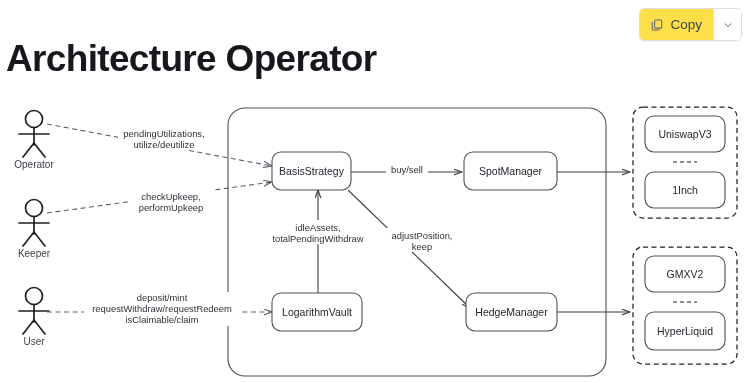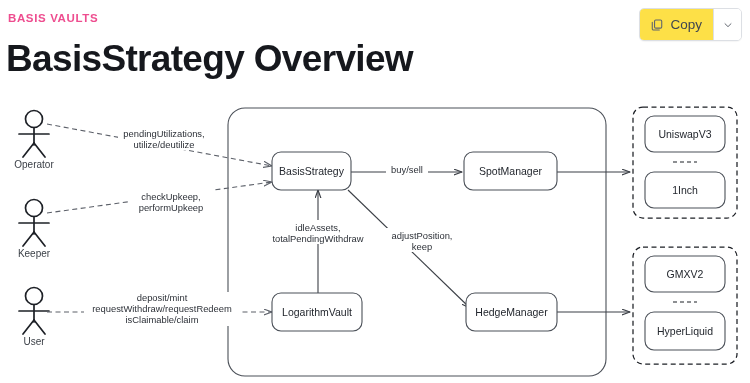--- a/index.html
+++ b/index.html
@@ -159,22 +159,21 @@
     stroke-width: 1.2;
     stroke-dasharray: 4 3;
   }
 </style>
 </head>
 <body>
 
 <div id="page">
 
   <div class="header">
-    <div class="eyebrow">BASIS VAULTS</div>
-    <h1 class="page-title">BasisStrategy Overview</h1>
+    <h1 class="page-title">Architecture Operator</h1>
 
     <div class="copy-group">
       <button class="copy-btn">
         <span style="display:flex;">
           <svg width="14" height="14" viewBox="0 0 16 16" aria-hidden="true">
             <rect x="5.2" y="2.2" width="8.2" height="9.4" rx="1.4" fill="none" stroke="#60656e" stroke-width="1.25"></rect>
             <path d="M10.6 13.7H4.0a1.4 1.4 0 0 1-1.4-1.4V5.0" fill="none" stroke="#60656e" stroke-width="1.25" stroke-linecap="round"></path>
           </svg>
         </span>
         <span>Copy</span>

